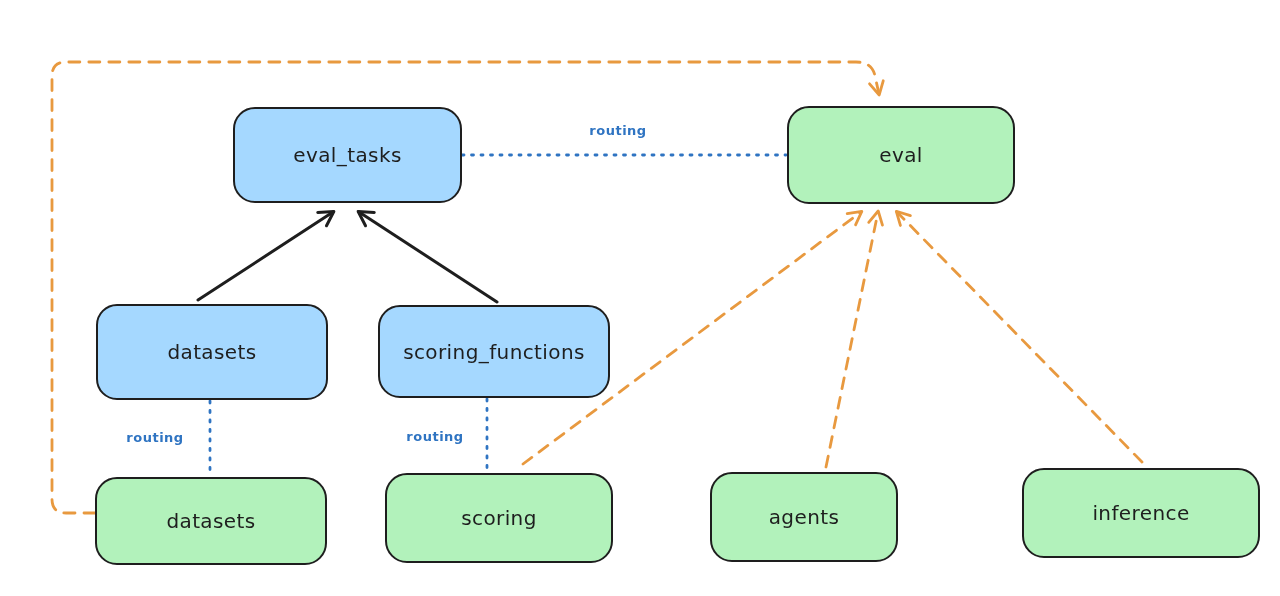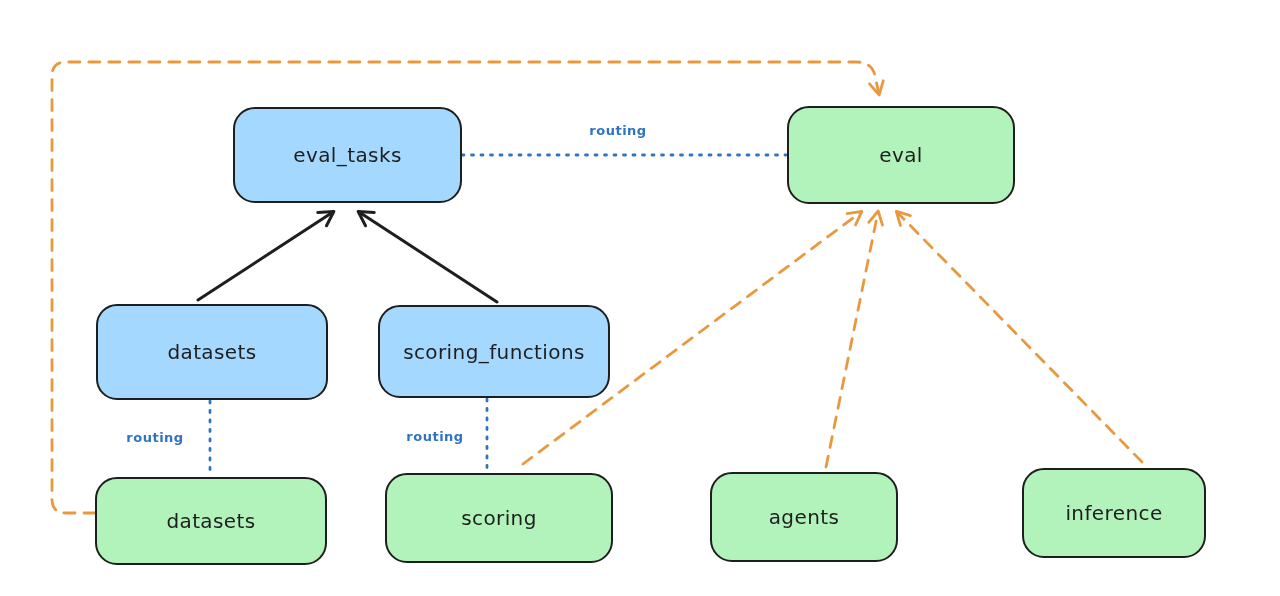--- a/index.html
+++ b/index.html
@@ -105,21 +105,21 @@
   </div>
 
   <div class="node green" style="left:385px; top:473px; width:228px; height:90px;">
     <span>scoring</span>
   </div>
 
   <div class="node green" style="left:710px; top:472px; width:188px; height:90px;">
     <span>agents</span>
   </div>
 
-  <div class="node green" style="left:1022px; top:468px; width:184px; height:90px;">
+  <div class="node green" style="left:1022px; top:468px; width:238px; height:90px;">
     <span>inference</span>
   </div>
 
   <span class="edge-label" style="left:618px; top:130px;">routing</span>
   <span class="edge-label" style="left:155px; top:437px;">routing</span>
   <span class="edge-label" style="left:435px; top:436px;">routing</span>
 
 </div>
 
 </body></html>

